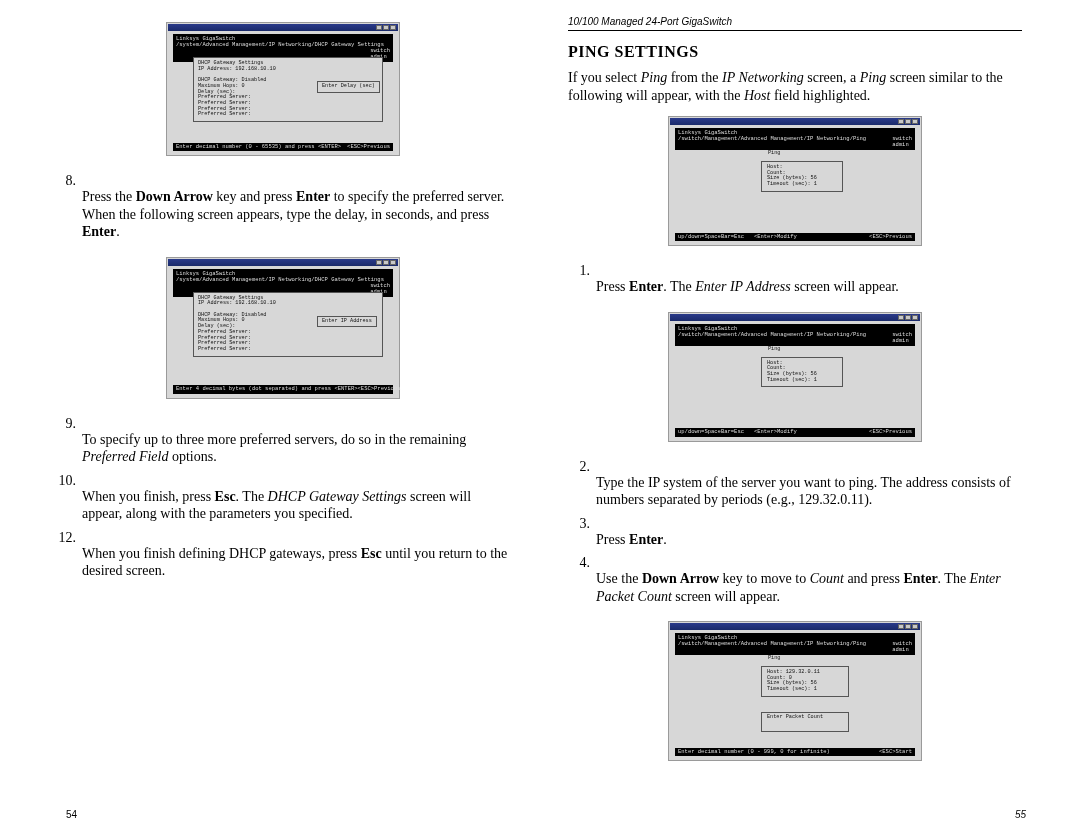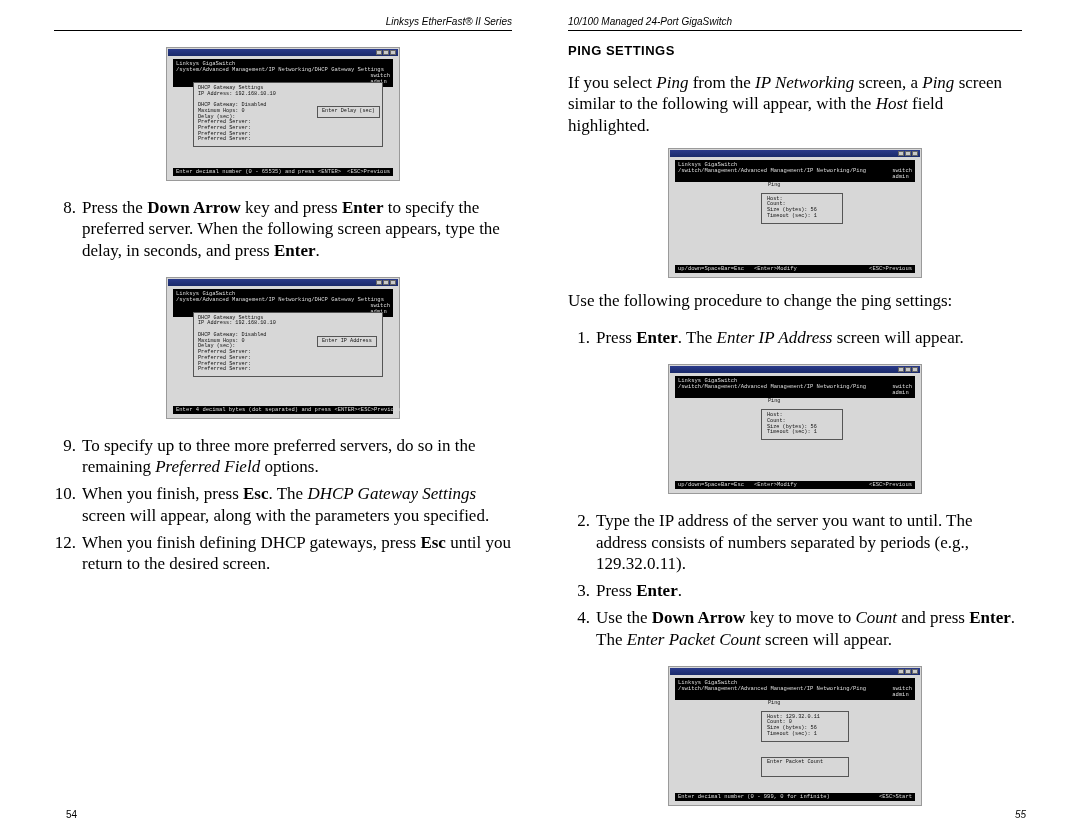--- a/index.html
+++ b/index.html
@@ -32,42 +32,42 @@
     font-style: italic;
     font-size: 10px;
     color: #000;
     border-bottom: 1px solid #000;
     padding-bottom: 3px;
     margin-bottom: 10px;
   }
   .runheadL { text-align: right; }
   .runheadR { text-align: left; }
   .section-title {
-    font-family: Liberation Sans, sans-serif;
+    font-family: Liberation Serif, serif;
     font-weight: bold;
-    font-size: 13px;
+    font-size: 16px;
     letter-spacing: 0.5px;
-    margin: 2px 0 8px 0;
+    margin: 2px 0 2px 0;
   }
   .body, .list-item {
-    font-size: 17px;
+    font-size: 14px;
     line-height: 1.25;
   }
   .body { margin: 6px 0; }
   .list { margin: 4px 0; padding: 0; }
   .list-item {
     display: flex;
     margin: 6px 0;
   }
   .list-num {
     flex: 0 0 22px;
     text-align: right;
     padding-right: 6px;
   }
-  .list-text { flex: 1; }
+  .list-text { flex: 1; margin-top: 16px; }
   .bold { font-weight: bold; }
   .ital { font-style: italic; }
 
   
   .shot-wrap {
     display:flex;
     justify-content:center;
     margin: 6px 0 6px 0;
   }
   .shot {
@@ -160,21 +160,20 @@
   .pnR { right: 54px; font-style: italic; }
 
   .spacer { flex: 1 1 auto; }
 </style>
 </head>
 <body>
 
 <div class="page">
 
   <div class="col colL">
-    <div class="runhead runheadL">Linksys EtherFast® II Series</div>
 
     <div class="shot-wrap">
       <div class="shot shot-med">
         <div class="titlebar">
             <div class="btns">
               <div class="btn"></div>
               <div class="btn"></div>
               <div class="btn"></div>
             </div>
           </div>
@@ -270,21 +269,20 @@
 admin</span></div>
         <div class="smallbox title" style="left:95px;">Ping</div>
         <div class="smallbox" style="left:92px; top:44px; width:70px;">Host:
 Count:
 Size (bytes): 56
 Timeout (sec): 1</div>
         <div class="statusbar"><span>up/down=SpaceBar=Esc   &lt;Enter&gt;Modify</span><span>&lt;ESC&gt;Previous</span></div>
       </div>
     </div>
 
-    <div class="body">Use the following procedure to change the ping settings:</div>
 
     <div class="list">
       <div class="list-item">
         <div class="list-num">1.</div>
         <div class="list-text">Press <span class="bold">Enter</span>. The <span class="ital">Enter IP Address</span> screen will appear.</div>
       </div>
     </div>
 
     <div class="shot-wrap">
       <div class="shot shot-wide">
@@ -303,21 +301,21 @@
 Count:
 Size (bytes): 56
 Timeout (sec): 1</div>
         <div class="statusbar"><span>up/down=SpaceBar=Esc   &lt;Enter&gt;Modify</span><span>&lt;ESC&gt;Previous</span></div>
       </div>
     </div>
 
     <div class="list">
       <div class="list-item">
         <div class="list-num">2.</div>
-        <div class="list-text">Type the IP address of the server you want to until. The address consists of numbers separated by periods (e.g., 129.32.0.11).</div>
+        <div class="list-text">Type the IP system of the server you want to ping. The address consists of numbers separated by periods (e.g., 129.32.0.11).</div>
       </div>
       <div class="list-item">
         <div class="list-num">3.</div>
         <div class="list-text">Press <span class="bold">Enter</span>.</div>
       </div>
       <div class="list-item">
         <div class="list-num">4.</div>
         <div class="list-text">Use the <span class="bold">Down Arrow</span> key to move to <span class="ital">Count</span> and press <span class="bold">Enter</span>. The <span class="ital">Enter Packet Count</span> screen will appear.</div>
       </div>
     </div>

